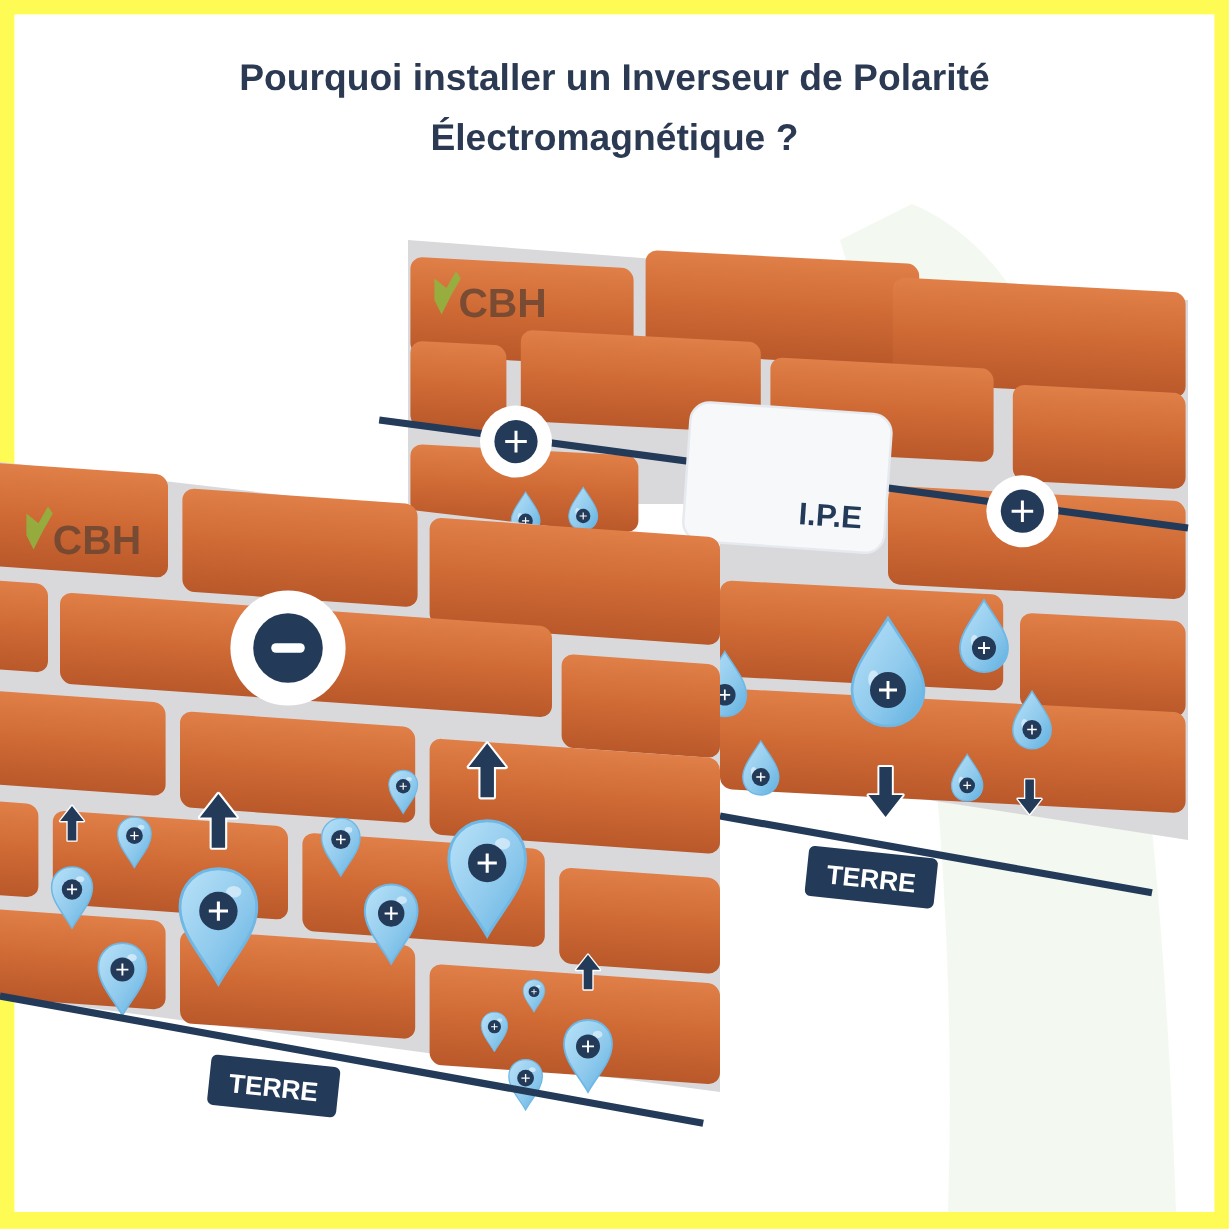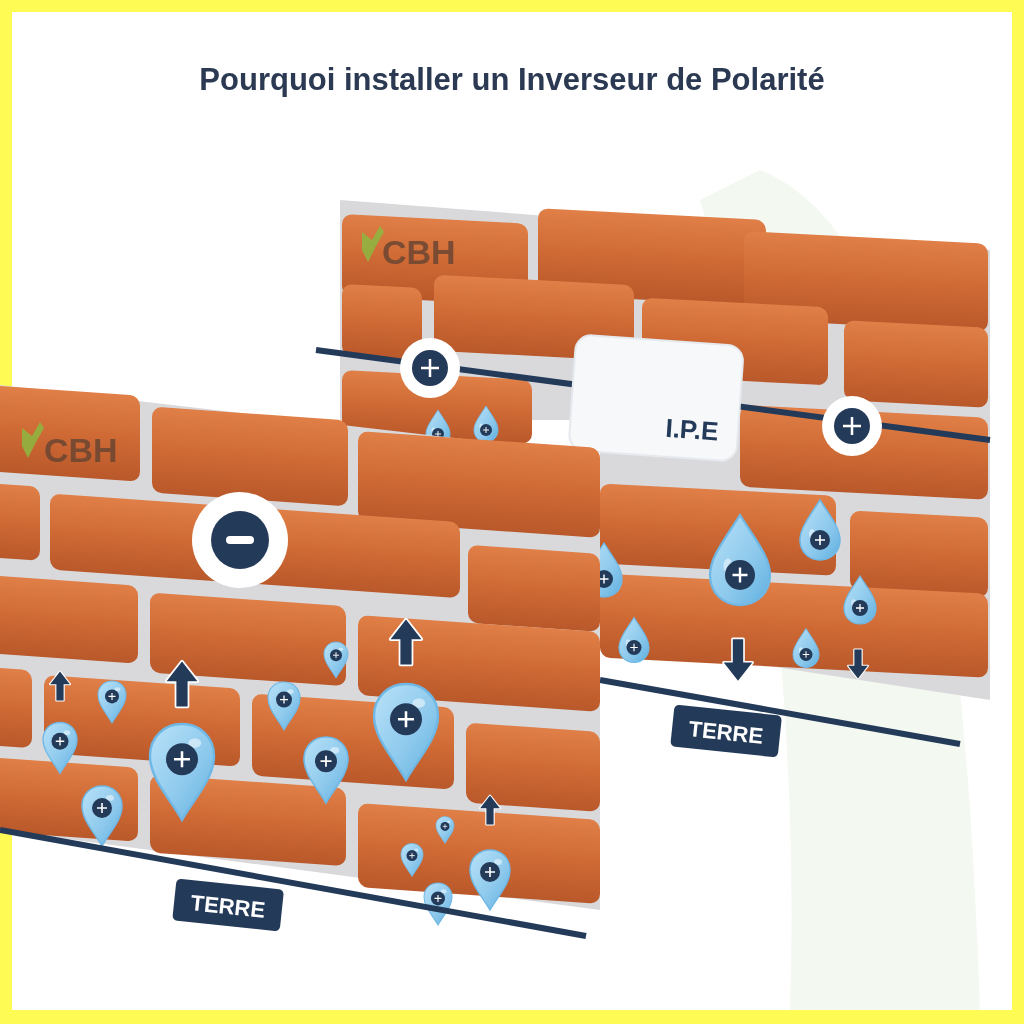--- a/index.html
+++ b/index.html
@@ -2,21 +2,21 @@
 <html><head>
 <meta charset="utf-8">
 <style>
   html, body { margin: 0; padding: 0; }
   body { width: 1024px; height: 1024px; overflow: hidden; background: #fffb55; font-family: "Liberation Sans", sans-serif; }
   .frame {
     position: absolute; left: 12px; top: 12px; width: 1000px; height: 998px;
     background: #ffffff; overflow: hidden;
   }
   .title {
-    position: absolute; left: 0; top: 55px; width: 1024px; text-align: center;
+    position: absolute; left: 0; top: 40px; width: 1024px; text-align: center;
     color: #2b3a52; font-weight: bold; font-size: 31px; line-height: 50px;
     font-family: "Liberation Sans", sans-serif; letter-spacing: 0px;
   }
   .title span { display: block; }
   svg.scene { position: absolute; left: 0; top: 0; }
   .svgtext { font-family: "Liberation Sans", sans-serif; font-weight: bold; }
 </style>
 </head>
 <body>
 
@@ -181,13 +181,14 @@
 
   <line x1="0" y1="830" x2="586" y2="936" stroke="#233a59" stroke-width="6"></line>
   <g transform="rotate(6 228 906)">
     <rect x="174" y="884" width="108" height="42" rx="5" fill="#233a59"></rect>
     <text x="228" y="914" class="svgtext" font-size="22" fill="#ffffff" text-anchor="middle">TERRE</text>
   </g>
 </svg>
 
 <div class="title">
   <span>Pourquoi installer un Inverseur de Polarité</span>
+  <span>Électromagnétique ?</span>
 </div>
 
 </body></html>

